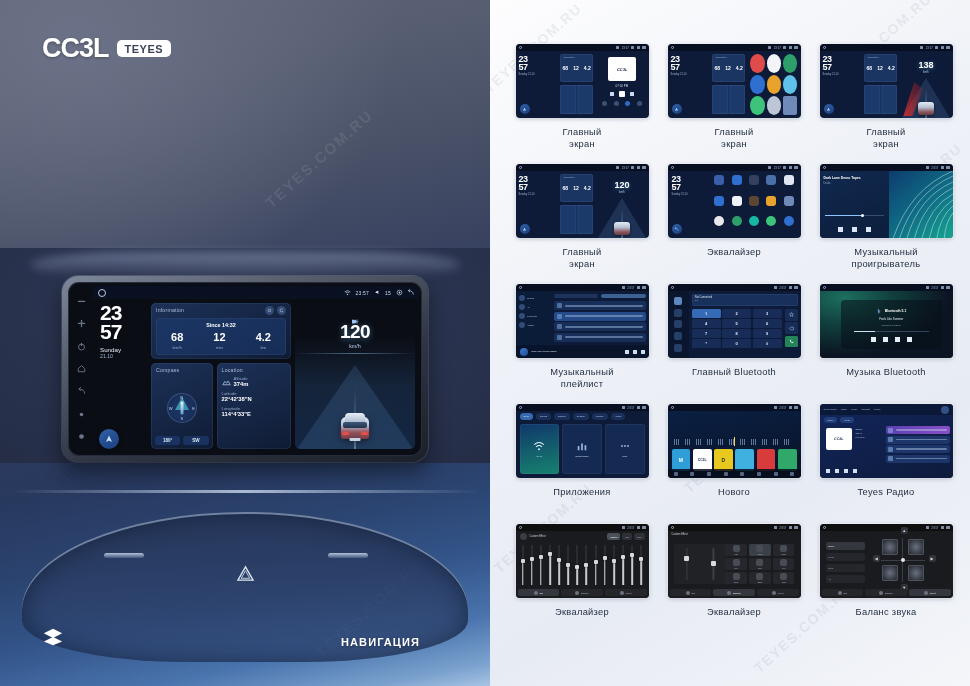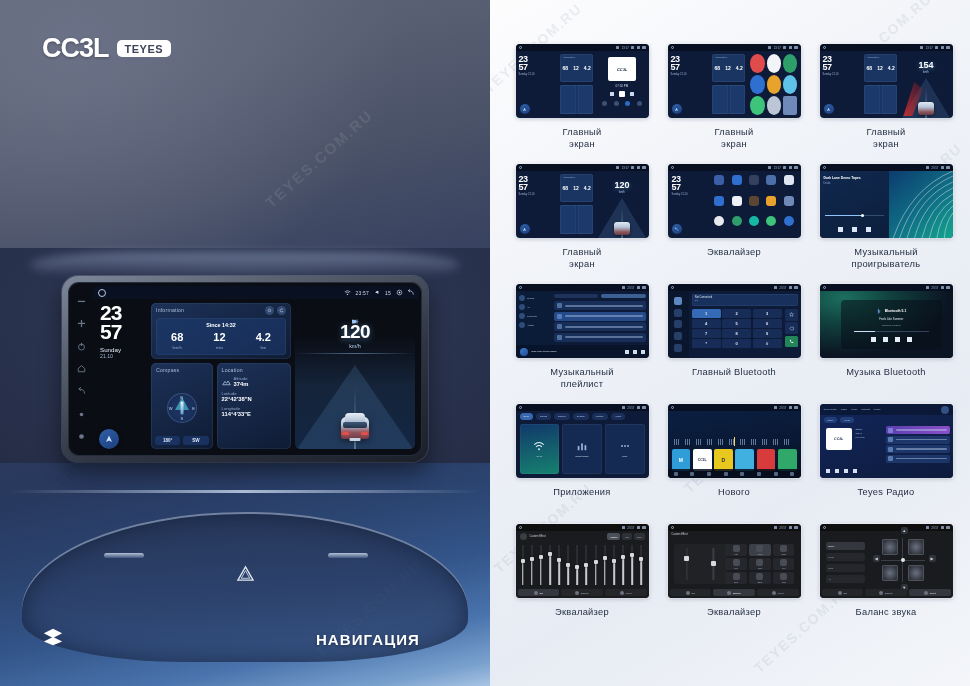--- a/index.html
+++ b/index.html
@@ -269,21 +269,21 @@
     position:absolute; left:50%; top:34px; transform:translateX(-50%);
     width:30px;height:30px;border-radius:5px;
     background:linear-gradient(180deg,#5a6party 0%,#566party 0%,#53617c,#3c4760);
     display:flex;align-items:center;justify-content:center;
   }
   .haz-tri svg{ width:19px;height:19px; }
 
   .hero-foot{ position:absolute; left:42px; bottom:34px; }
   .stack-ic{ width:22px;height:22px; }
   .nav-label{
-    position:absolute; right:70px; bottom:38px; color:#fff; font-size:15px;
+    position:absolute; right:70px; bottom:38px; color:#fff; font-size:11px;
     font-weight:700; letter-spacing:1.1px; text-shadow:0 1px 3px rgba(0,0,0,.35);
   }
 
   
   .gridpane{
     position:relative; width:480px; height:686px; overflow:hidden;
     background:linear-gradient(150deg,#fdfdfe 0%,#eef1f7 40%,#e7ebf3 70%,#f4f6fa 100%);
   }
   .g-wm{
     position:absolute; color:rgba(120,132,155,.13); font-size:14px; font-weight:700;
@@ -986,21 +986,21 @@
                   <div></div>
                   <div></div>
                 </div>
               </div>
             <div class="m-right">
               <div class="m-road">
                   <div class="rl"></div>
                   <div class="rc"></div>
                   <div class="m-red"></div>
                 </div>
-              <div class="m-spd">154</div>
+              <div class="m-spd">138</div>
               <div class="m-spdu">km/h</div>
               <div class="m-car"></div>
             </div>
           </div>
         </div>
         <div class="cap" style="white-space:pre-line">Главный
 экран</div>
       </div>
 
       <div class="cell">

